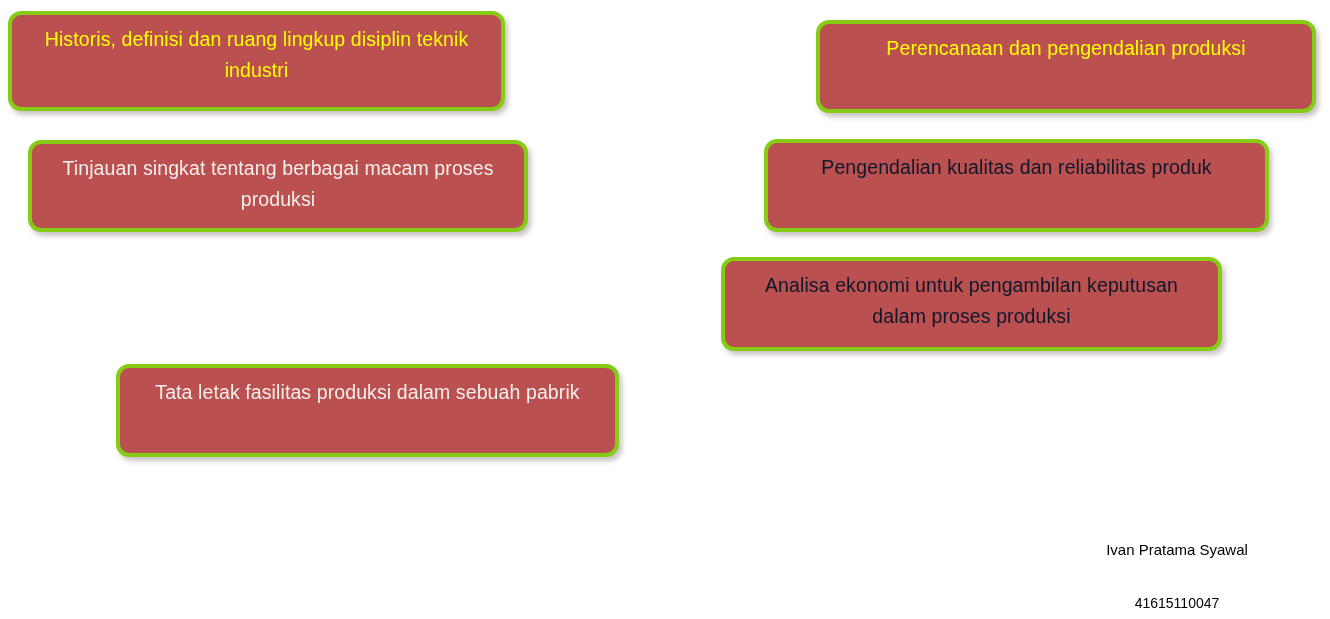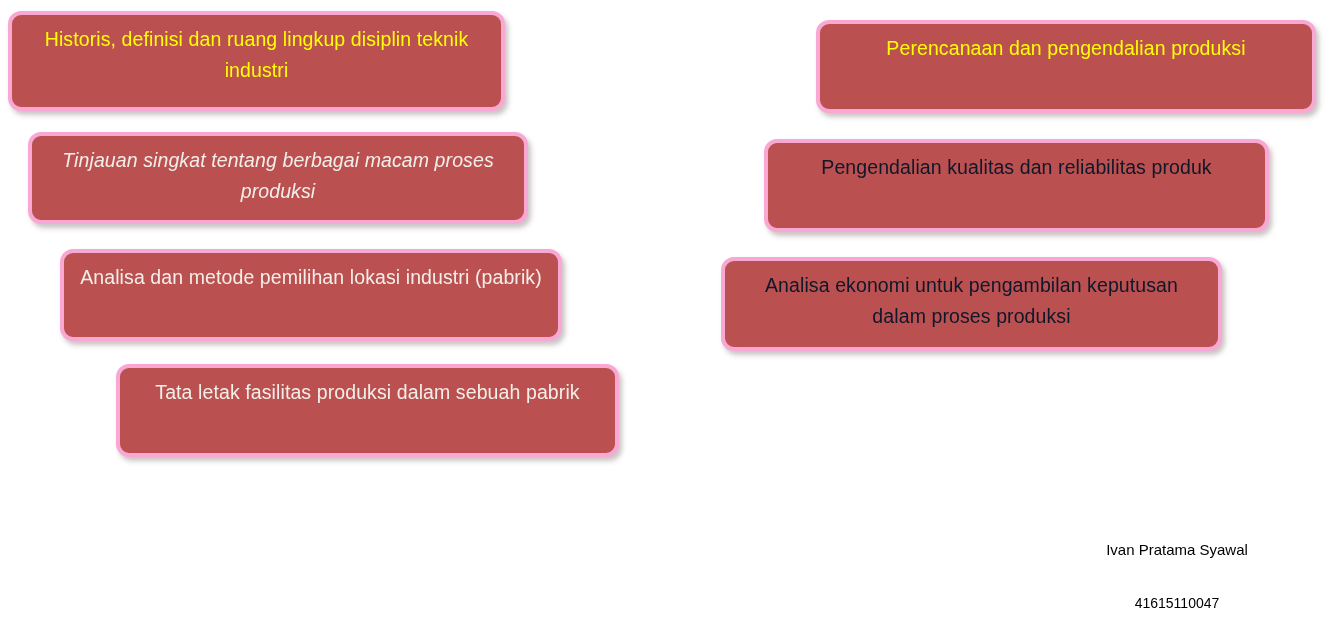--- a/index.html
+++ b/index.html
@@ -21,21 +21,21 @@
     top: 0;
     width: 1330px;
     height: 619px;
   }
 
   
   .node {
     position: absolute;
     box-sizing: border-box;
     background: #bb5050;
-    border: 4px solid #f9a8d4;
+    border: 4px solid #84cc16;
     border-radius: 13px;
     box-shadow: 3px 4px 5px rgba(140, 125, 125, 0.45);
     display: block;
     overflow: hidden;
   }
 
   .node-label {
     display: block;
     text-align: center;
     font-size: 19.5px;
@@ -68,27 +68,24 @@
 </style>
 </head>
 <body>
 
 <div id="canvas">
 
   <div class="node" style="left:8px; top:11px; width:497px; height:100px;">
     <span class="node-label tc-yellow">Historis, definisi dan ruang lingkup disiplin teknik industri</span>
   </div>
 
-  <div class="node" style="left:28px; top:132px; width:500px; height:92px;font-style:italic;">
+  <div class="node" style="left:28px; top:140px; width:500px; height:92px;">
     <span class="node-label tc-white">Tinjauan singkat tentang berbagai macam proses produksi</span>
   </div>
 
-  <div class="node" style="left:60px; top:249px; width:502px; height:92px;">
-    <span class="node-label tc-white">Analisa dan metode pemilihan lokasi industri (pabrik)</span>
-  </div>
 
   <div class="node" style="left:116px; top:364px; width:503px; height:93px;">
     <span class="node-label tc-white">Tata letak fasilitas produksi dalam sebuah pabrik</span>
   </div>
 
   <div class="node" style="left:816px; top:20px; width:500px; height:93px;">
     <span class="node-label tc-yellow">Perencanaan dan pengendalian produksi</span>
   </div>
 
   <div class="node" style="left:764px; top:139px; width:505px; height:93px;">

